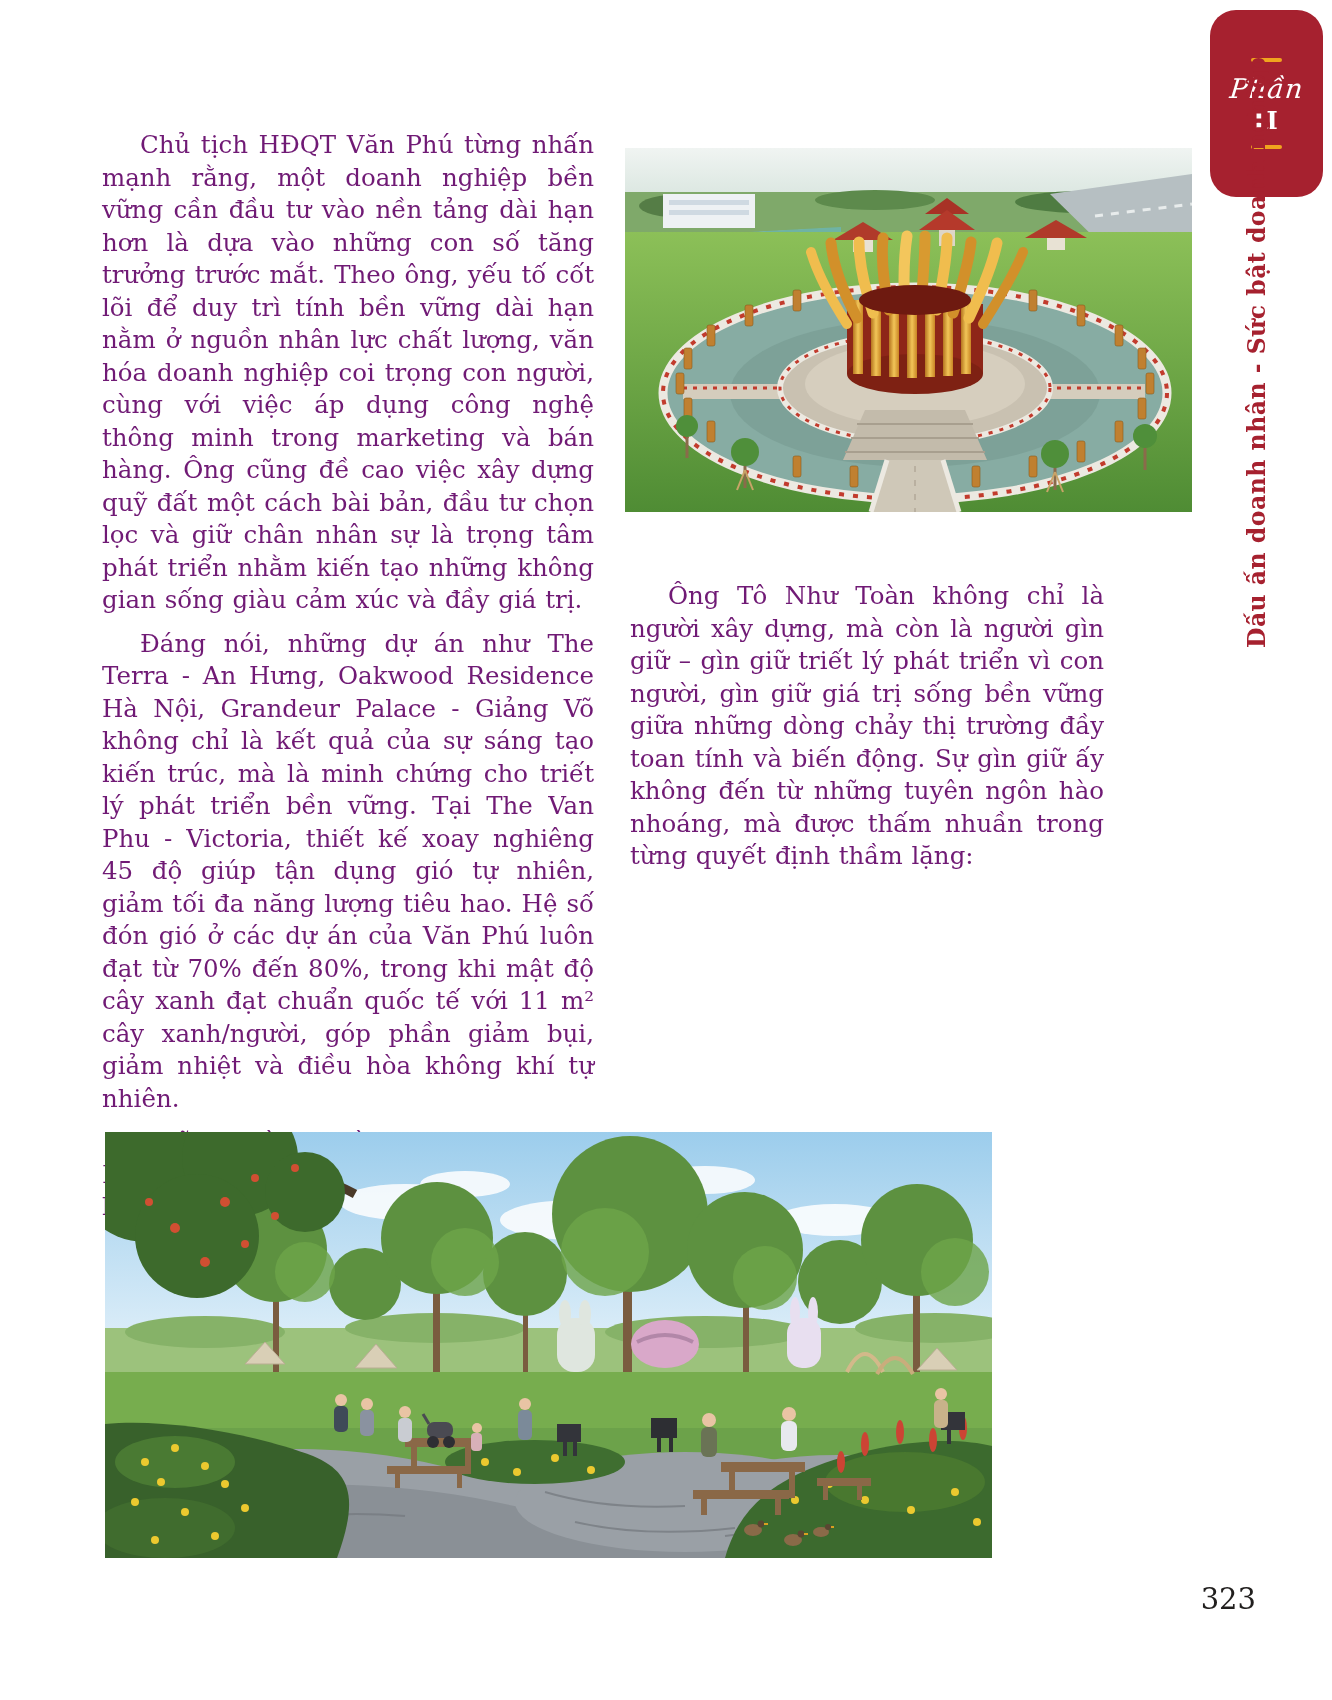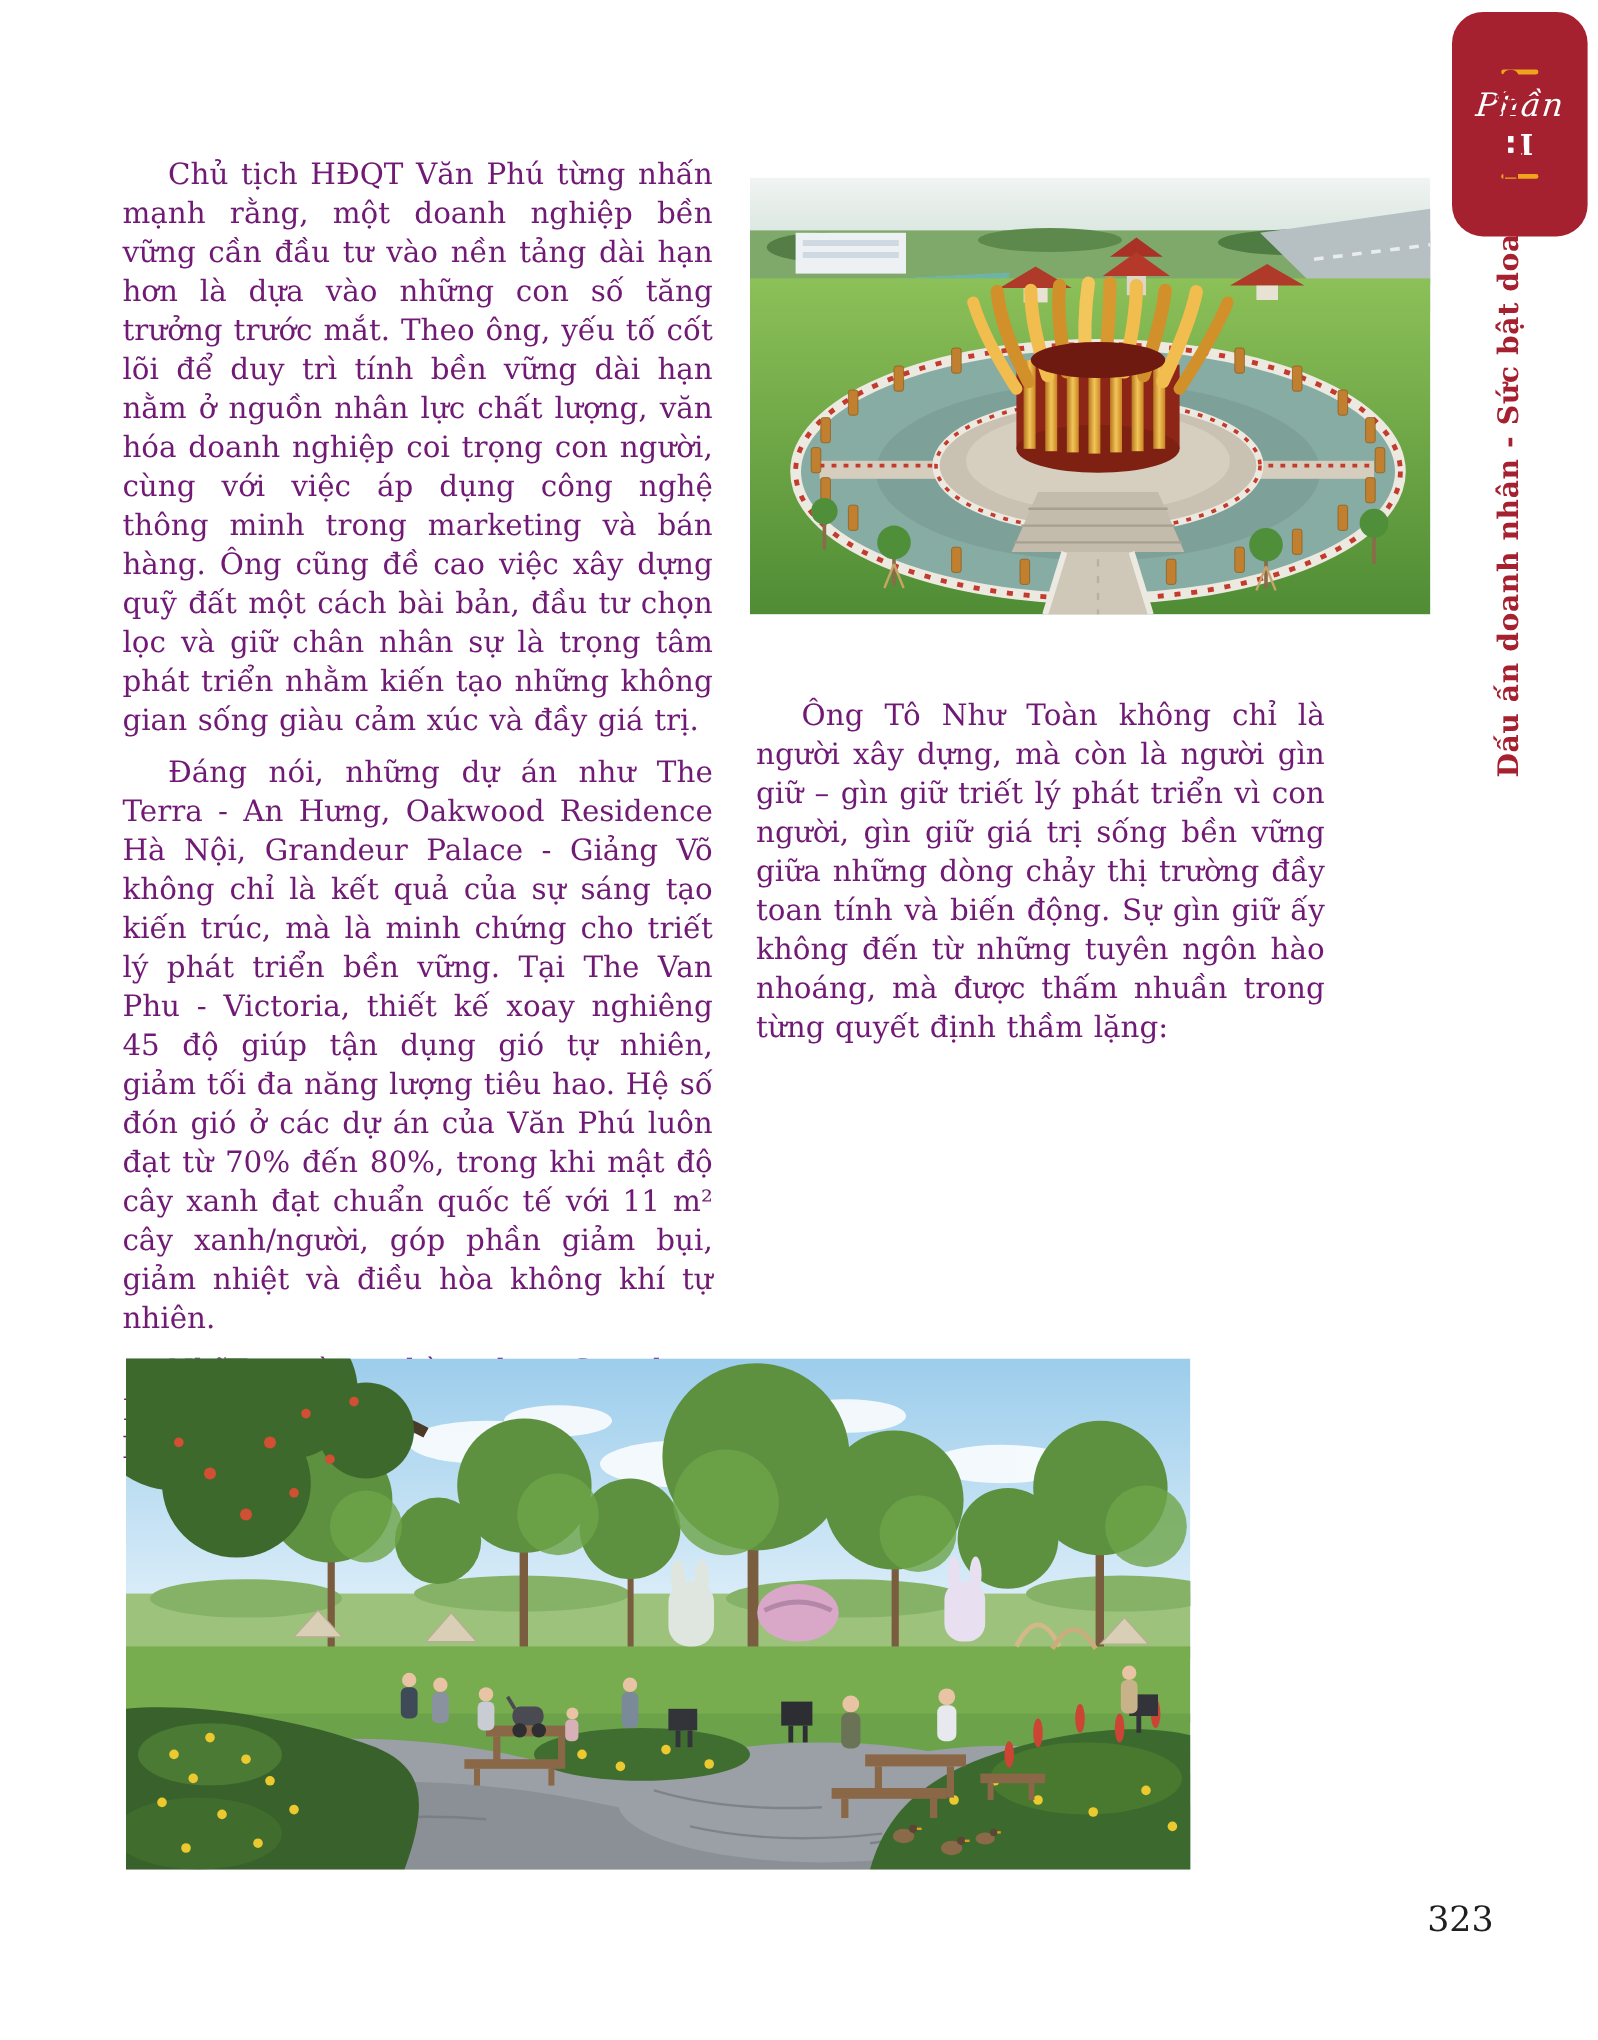--- a/index.html
+++ b/index.html
@@ -41,21 +41,21 @@
   
   .side-caption{
     position:absolute;left:1243px;top:210px;height:438px;width:36px;
     writing-mode:vertical-rl;transform:rotate(180deg);
     font-weight:bold;font-size:23.5px;letter-spacing:.5px;
     text-align:center;white-space:nowrap;
   }
   
   .page-number{
     position:absolute;left:1178px;top:1582px;width:78px;
-    font-size:29px;color:#211f1e;text-align:center;
+    font-size:29px;color:#211f1e;text-align:right;
   }
 </style>
 </head>
 <body>
 
 <div class="page">
 
   <div class="part-tab" style="background: rgb(166, 33, 47);">
     <span class="gold-dash" style="background: rgb(240, 164, 30);"></span>
     <span class="tab-script">Phần</span>

